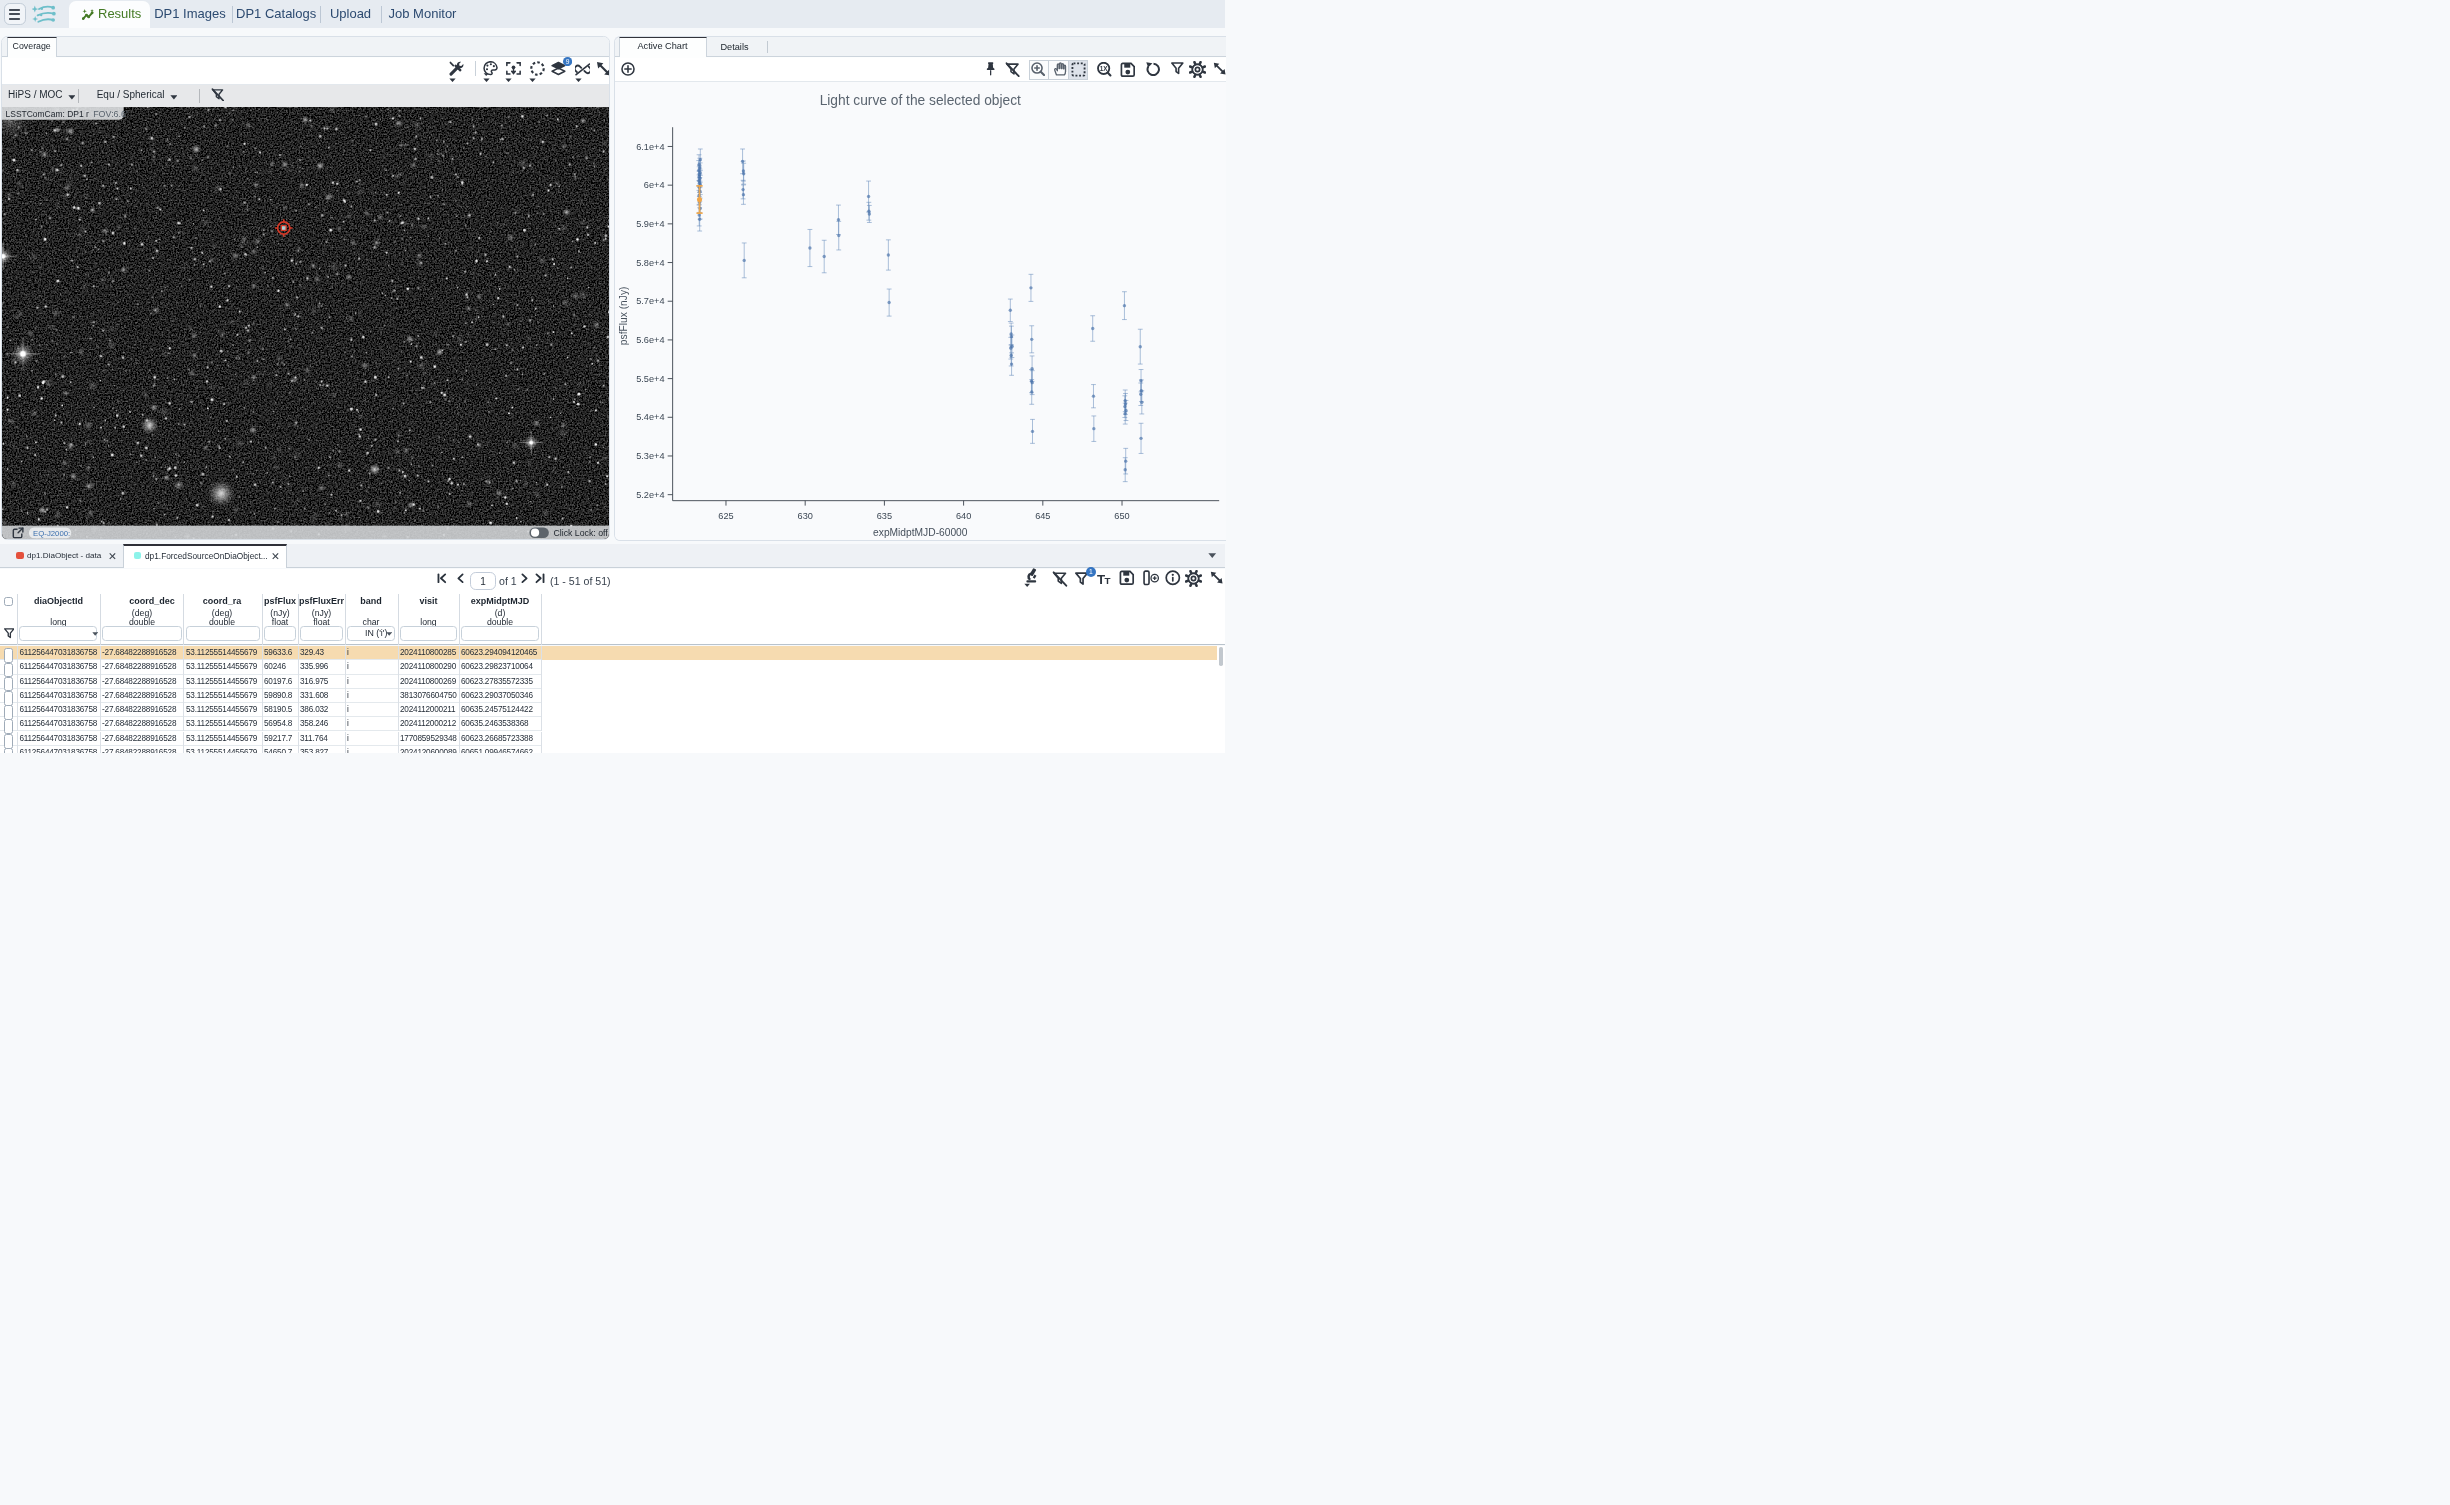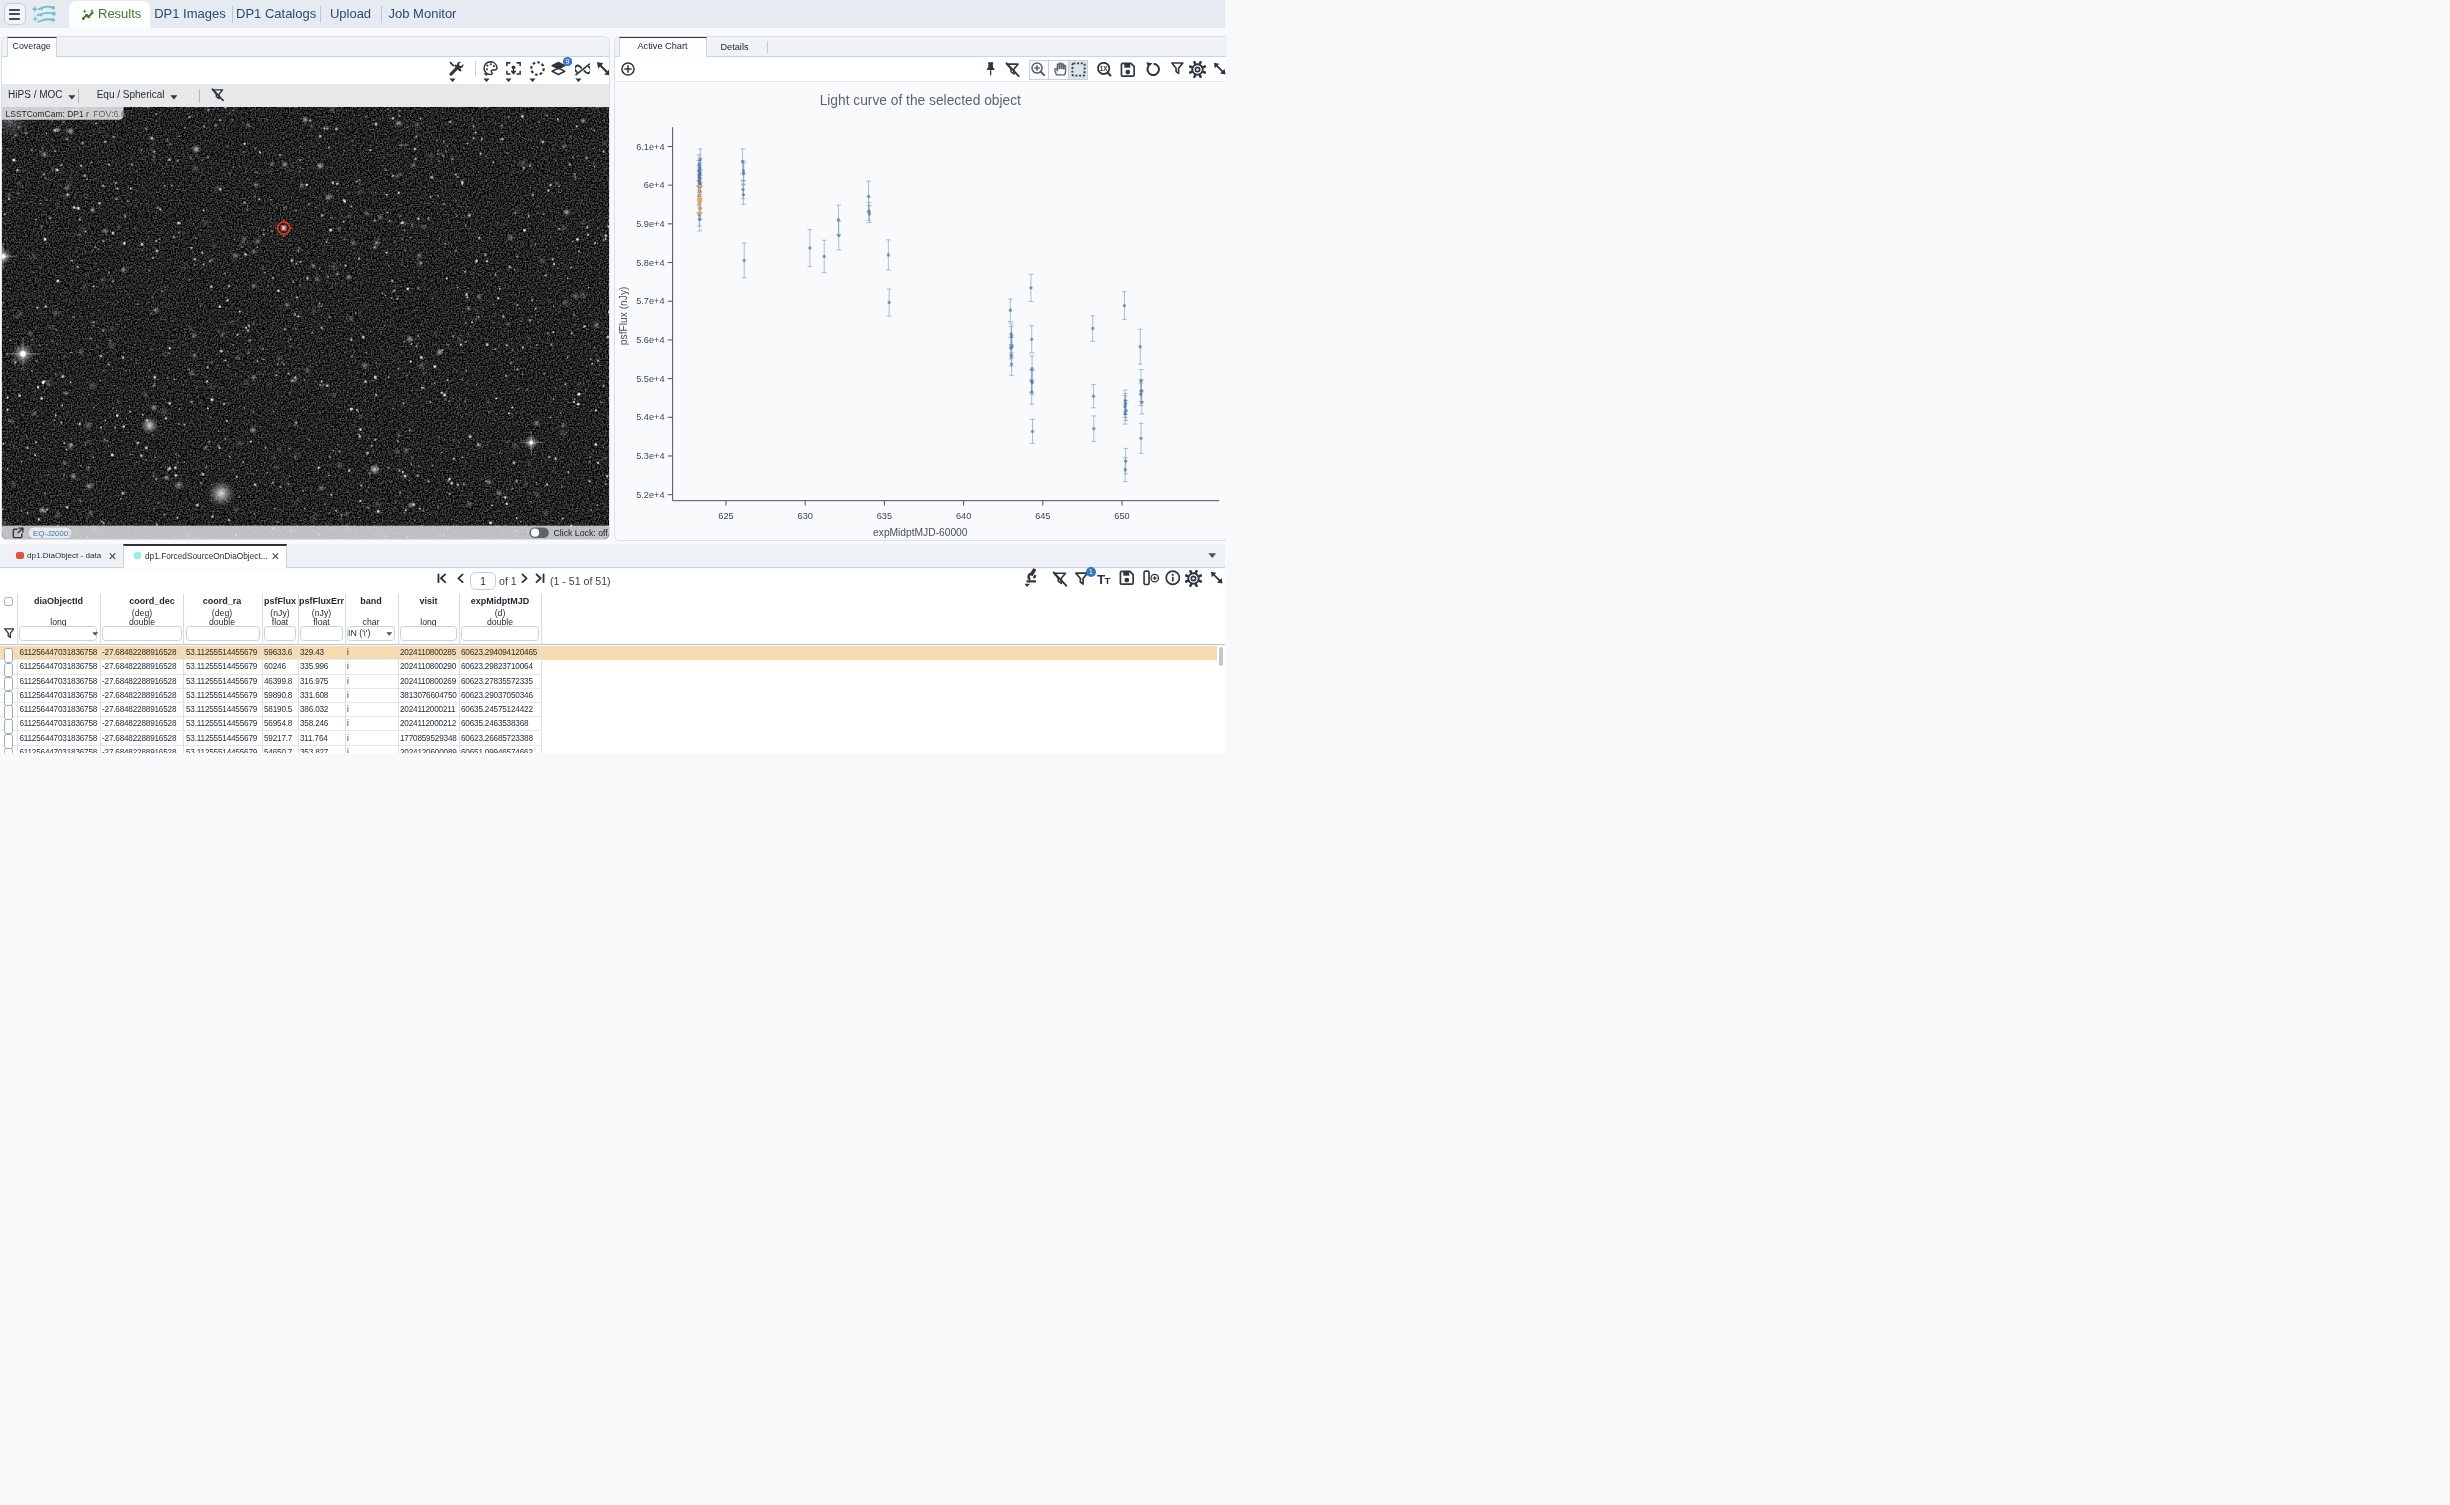--- a/index.html
+++ b/index.html
@@ -2039,21 +2039,21 @@
 <div class="finput" style="left:102px;top:626px;width:80px"></div>
 <div class="finput" style="left:186px;top:626px;width:74px"></div>
 <div class="finput" style="left:264px;top:626px;width:32px"></div>
 <div class="finput" style="left:300px;top:626px;width:43px"></div>
 <div class="finput" style="left:347px;top:626px;width:48px"></div>
 <div class="finput" style="left:400px;top:626px;width:57px"></div>
 <div class="finput" style="left:461px;top:626px;width:78px"></div>
 <svg class="icon" style="left:92px;top:632px" width="6.4" height="4" viewBox="0 0 9 5.58">
     <path d="M0.5 0.5 L8.5 0.5 L4.5 5.22 Z" fill="#4a525c"></path>
   </svg>
-<div class="abs" style="left:348px;top:628px;font-size:8.8px;color:#222a34">IN ('i')</div>
+<div class="abs" style="left:365px;top:628px;font-size:8.8px;color:#222a34">IN ('i')</div>
 <svg class="icon" style="left:386px;top:632px" width="6.4" height="4" viewBox="0 0 9 5.58">
     <path d="M0.5 0.5 L8.5 0.5 L4.5 5.22 Z" fill="#4a525c"></path>
   </svg>
 <div id="tbody">
     <div class="trow" style="top:0px;background:#f6dbb0;">
       <div style="left:0;width:541px;height:14.3px;border-bottom:0.7px solid #e4e9ed"></div>
       <div class="cb" style="left:3.9px;top:2.3px"></div>
       <div style="left:19.4px">611256447031836758</div>
       <div style="left:102px">-27.68482288916528</div>
       <div style="left:186px">53.11255514455679</div>
@@ -2092,21 +2092,21 @@
       <div style="left:398px;width:0.7px;height:14.3px;background:#dbe0e6"></div>
       <div style="left:459px;width:0.7px;height:14.3px;background:#dbe0e6"></div>
       <div style="left:541px;width:0.7px;height:14.3px;background:#dbe0e6"></div>
     </div>
     <div class="trow" style="top:28.6px;">
       <div style="left:0;width:541px;height:14.3px;border-bottom:0.7px solid #e4e9ed"></div>
       <div class="cb" style="left:3.9px;top:2.3px"></div>
       <div style="left:19.4px">611256447031836758</div>
       <div style="left:102px">-27.68482288916528</div>
       <div style="left:186px">53.11255514455679</div>
-      <div style="left:264px">46399.8</div>
+      <div style="left:264px">60197.6</div>
       <div style="left:300px">316.975</div>
       <div style="left:347px">i</div>
       <div style="left:400px">2024110800269</div>
       <div style="left:461px">60623.27835572335</div>
       <div style="left:17px;width:0.7px;height:14.3px;background:#dbe0e6"></div>
       <div style="left:100px;width:0.7px;height:14.3px;background:#dbe0e6"></div>
       <div style="left:183px;width:0.7px;height:14.3px;background:#dbe0e6"></div>
       <div style="left:262px;width:0.7px;height:14.3px;background:#dbe0e6"></div>
       <div style="left:298px;width:0.7px;height:14.3px;background:#dbe0e6"></div>
       <div style="left:345px;width:0.7px;height:14.3px;background:#dbe0e6"></div>

